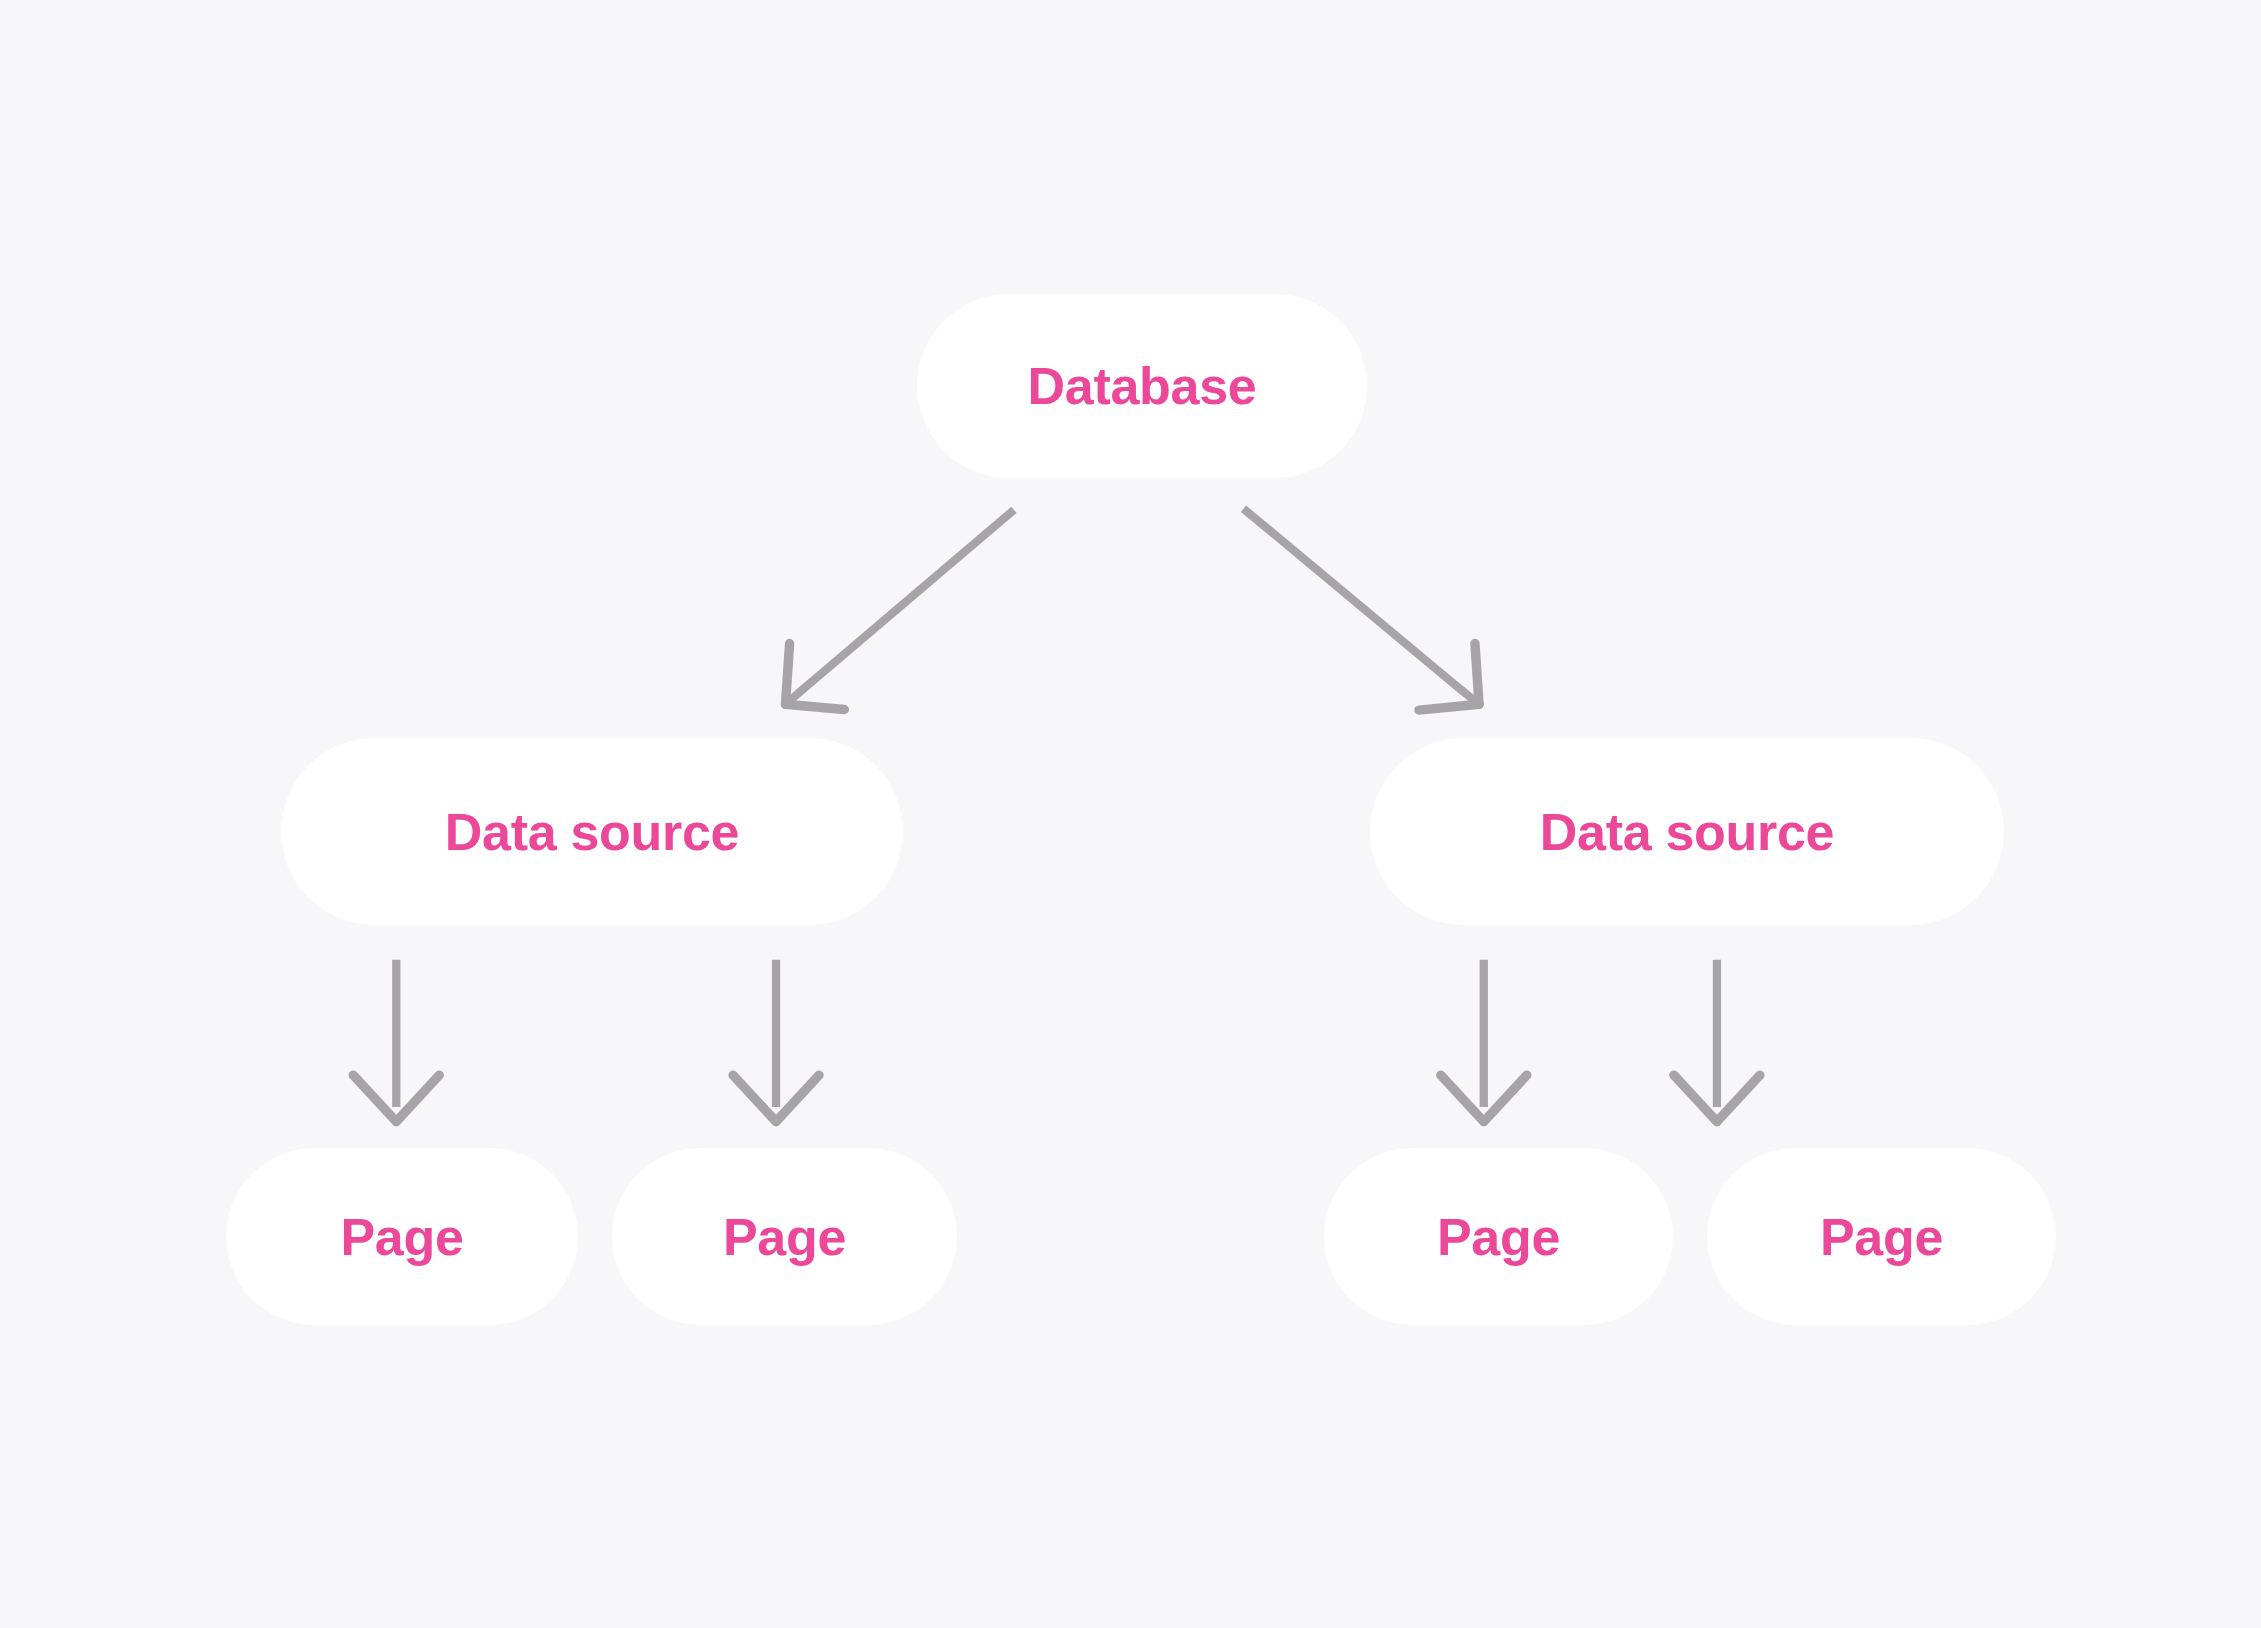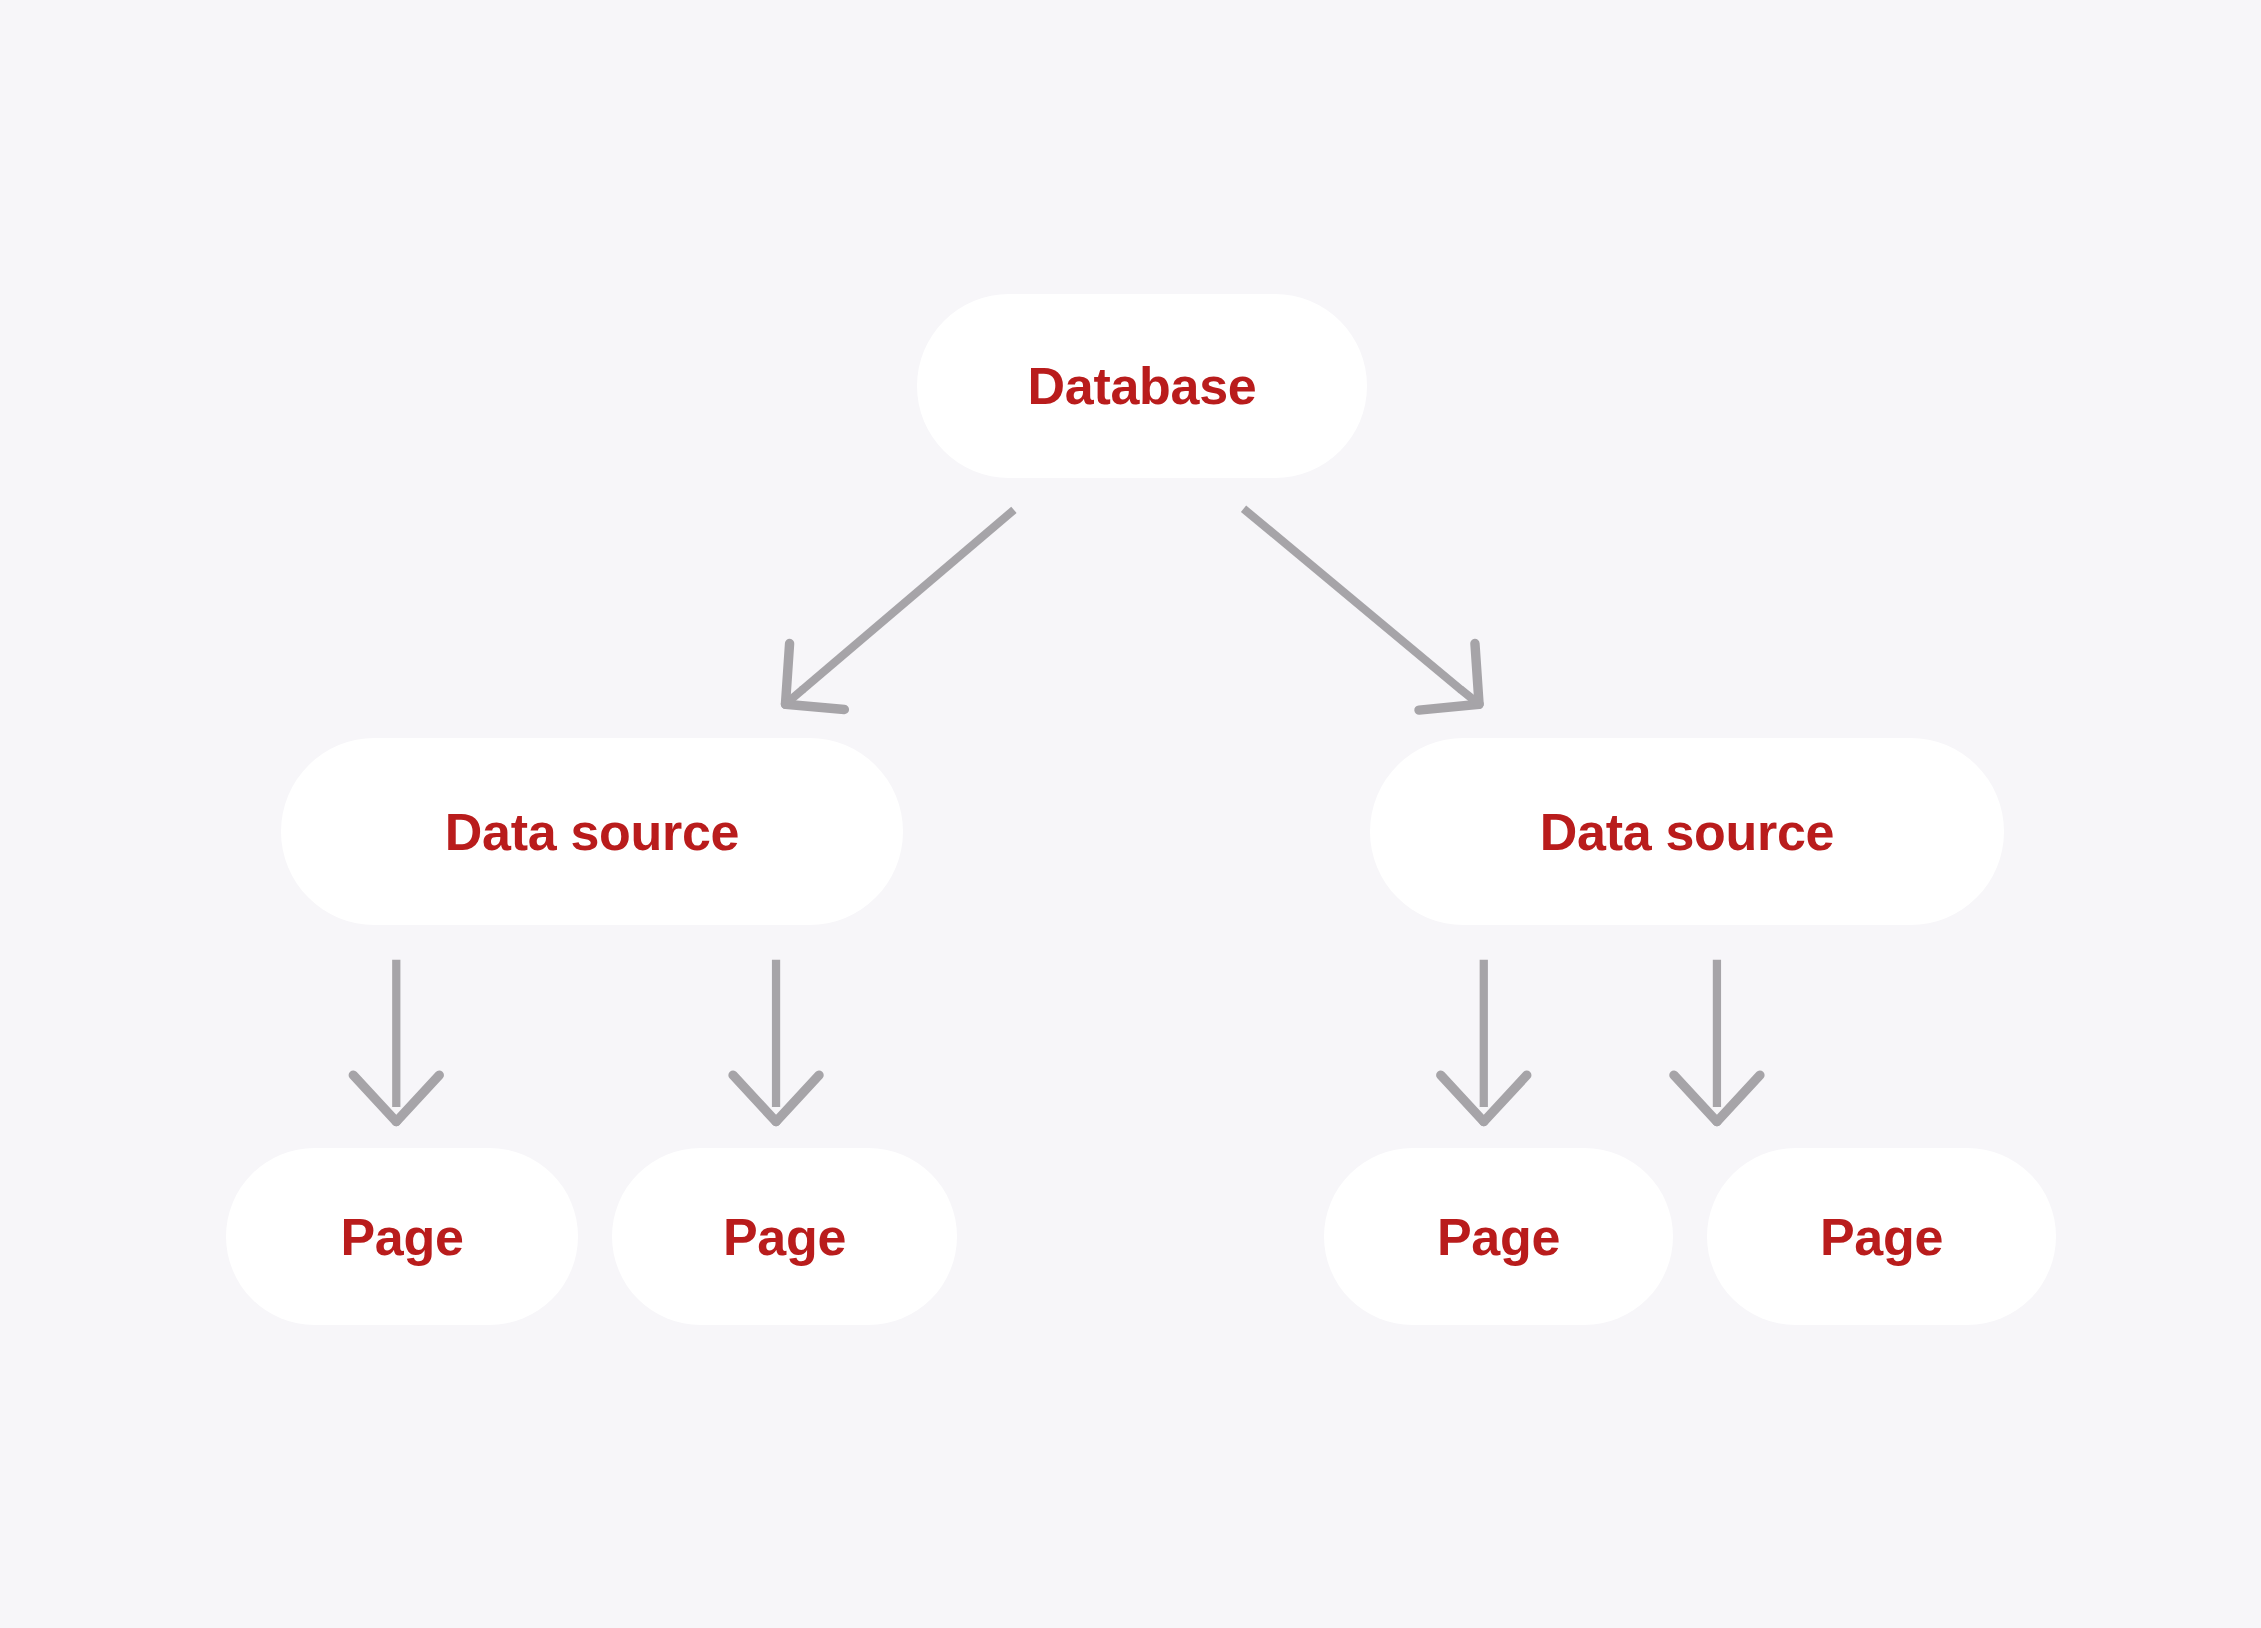--- a/index.html
+++ b/index.html
@@ -31,21 +31,21 @@
     position: absolute;
     display: flex;
     align-items: center;
     justify-content: center;
     background: #ffffff;
     border-radius: 588px;
     box-sizing: border-box;
     z-index: 2;
   }
   .node-label {
-    color: #b91c1c;
+    color: #ec4899;
     font-weight: 700;
     letter-spacing: -0.3px;
     white-space: nowrap;
     line-height: 1;
   }
   
   #node-database {
     left: 917px;
     top: 294px;
     width: 450px;

